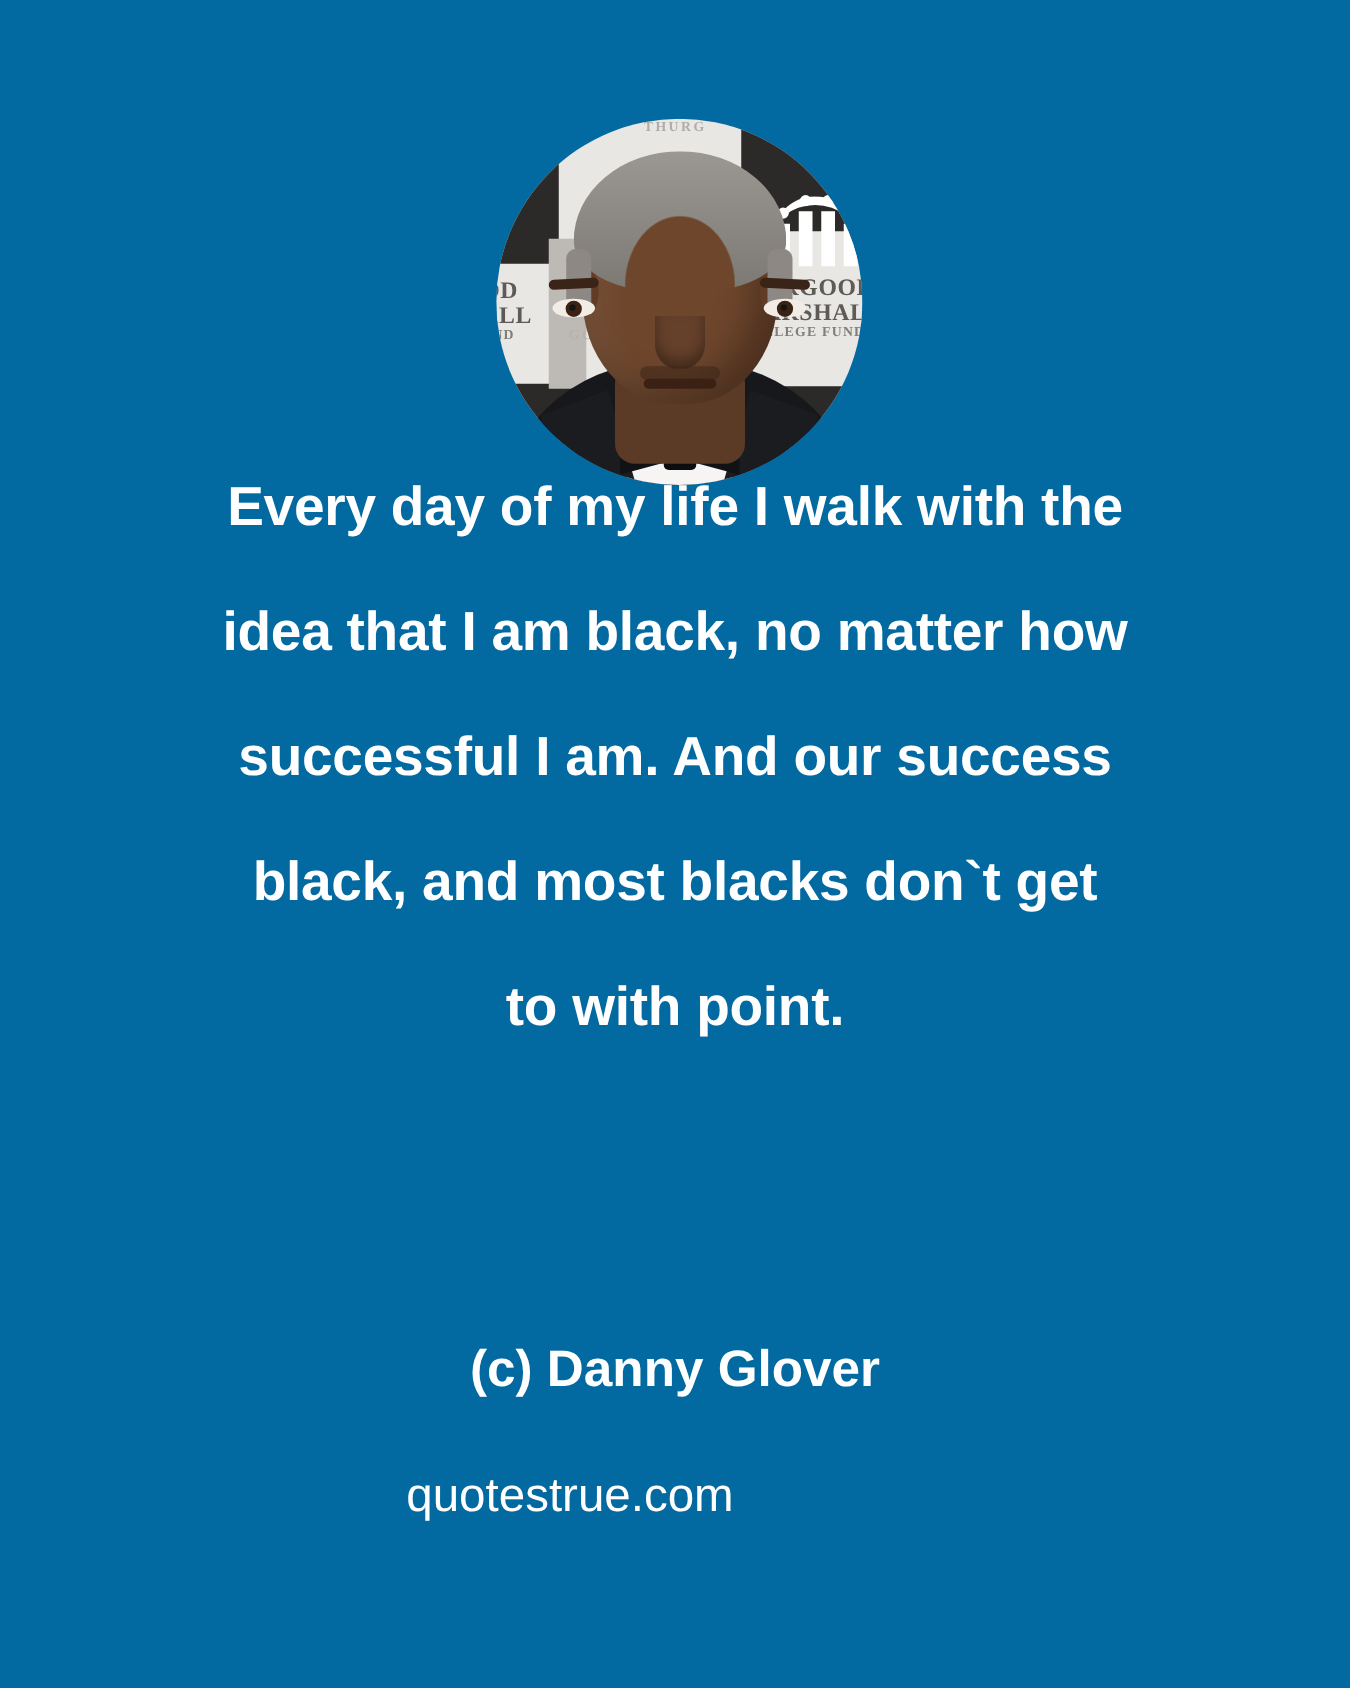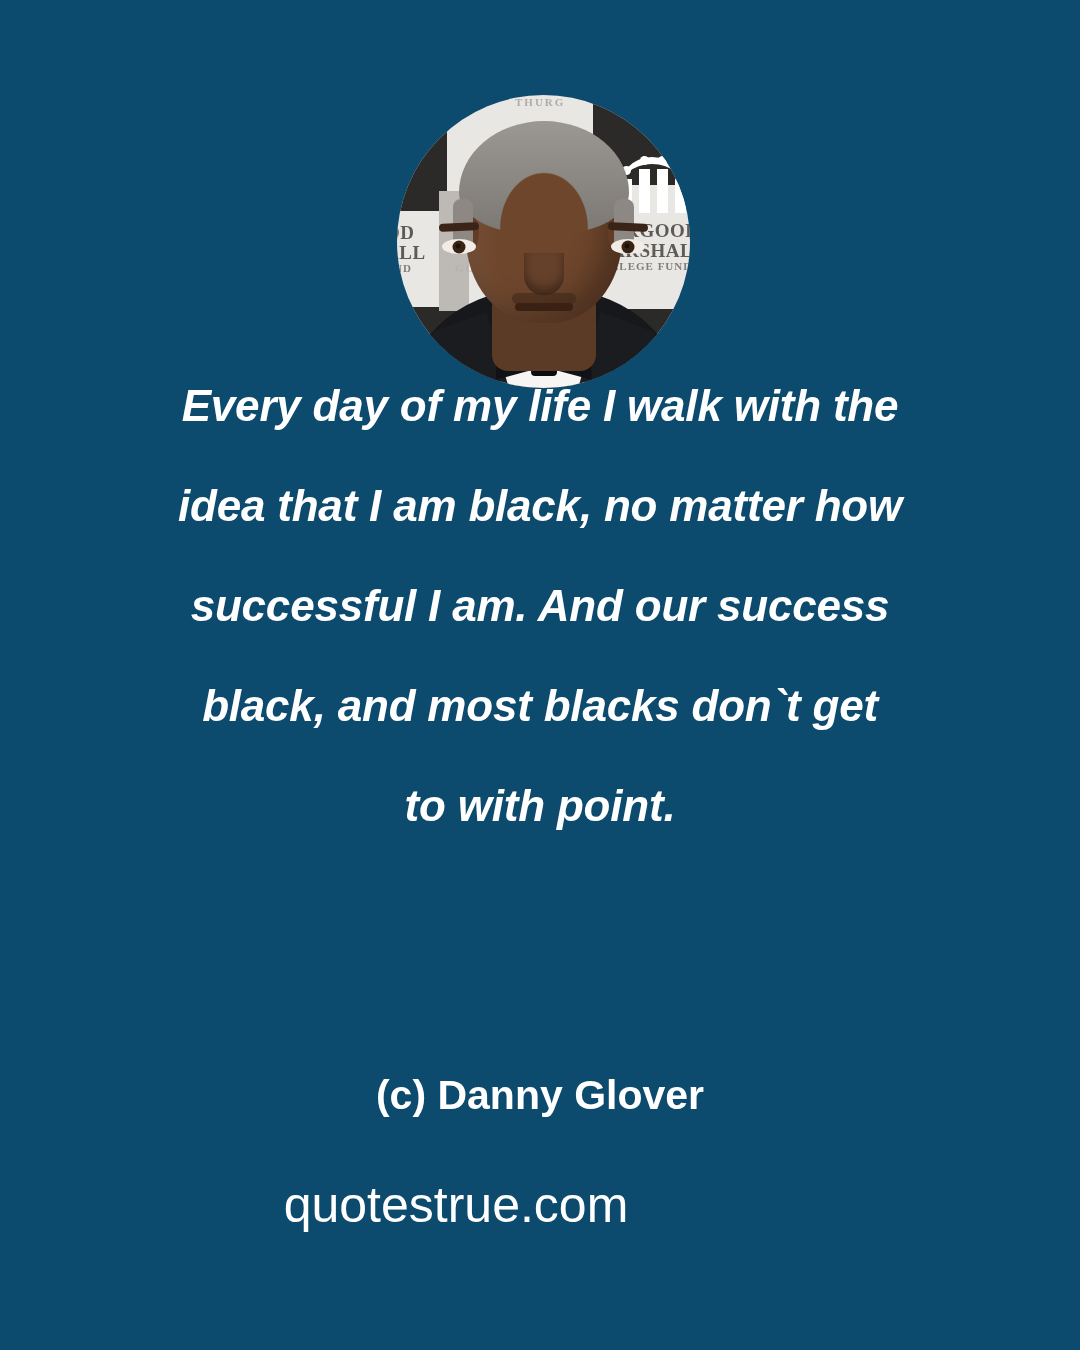--- a/index.html
+++ b/index.html
@@ -337,21 +337,21 @@
     text-align: center;
     color: #ffffff;
     font-size: 44px;
     font-weight: 700;
     line-height: 100px;
     letter-spacing: -0.2px;
     font-stretch: condensed;
     padding: 0 40px;
     box-sizing: border-box;
   }
-  .quote .qline { display: block; white-space: nowrap; font-style: italic; }
+  .quote .qline { display: block; white-space: nowrap; }
 
   .attribution {
     position: absolute;
     left: 0;
     top: 1072px;
     width: 1080px;
     text-align: center;
     color: #ffffff;
     font-size: 41px;
     font-weight: 700;
@@ -359,30 +359,30 @@
     font-stretch: condensed;
   }
 
   .site {
     position: absolute;
     left: 0;
     top: 1176px;
     width: 912px;
     text-align: center;
     color: #ffffff;
-    font-size: 50px;
+    font-size: 38px;
     font-weight: 400;
     letter-spacing: 0px;
     font-stretch: condensed;
   }
 </style>
 </head>
 <body>
 
-<div class="card" style="background: #0c4a6e;">
+<div class="card" style="background: #0369a1;">
 
   <div class="portrait-wrap">
     <div class="photo">
 
       <div class="backdrop-panels">
         <div class="panel p-left-top"></div>
         <div class="panel p-left-bot"></div>
         <div class="panel p-right-top"></div>
         <div class="panel p-right-bot"></div>
         <div class="panel p-mid-left"></div>

